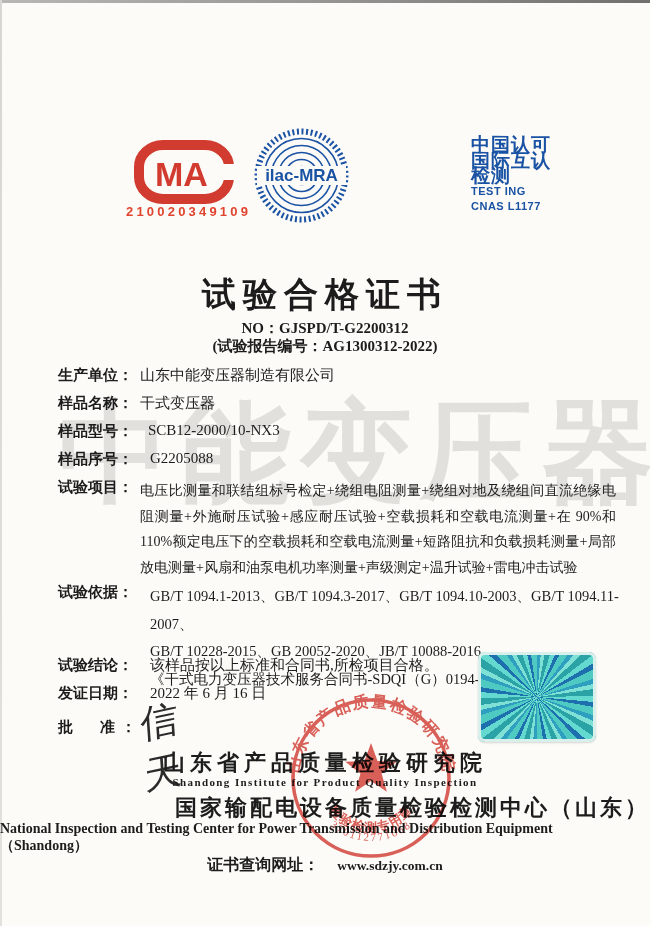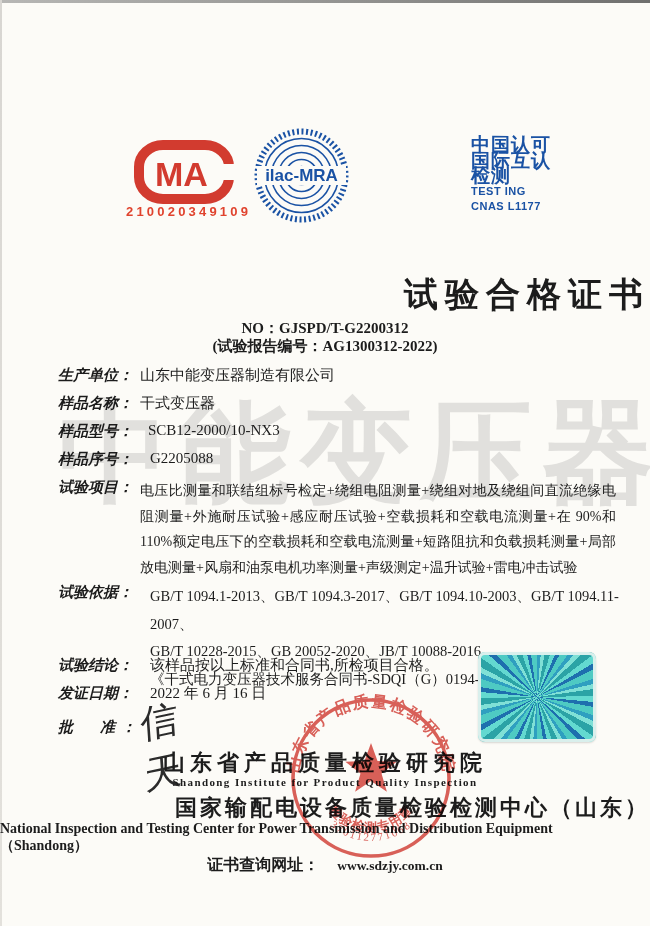--- a/index.html
+++ b/index.html
@@ -25,30 +25,30 @@
   .accred { position:absolute; left:471px; top:11px; color:#1a52a4; line-height:15.5px; }
   .accred .cn { font-weight:bold; font-size:19px; letter-spacing:1px; }
   .accred .en { font-family:"Liberation Sans",sans-serif; font-weight:bold; font-size:11px; letter-spacing:0.5px; }
 
   
   .watermark { position:absolute; left:58px; top:378px; width:560px;
     font-size:112px; font-weight:bold; letter-spacing:9px; white-space:nowrap;
     color:rgba(90,90,90,0.16); z-index:0; pointer-events:none; }
 
   
-  .title { position:absolute; top:272px; left:0; width:650px; text-align:right;
+  .title { position:absolute; top:272px; left:0; width:650px; text-align:center;
     font-size:34px; font-weight:bold; letter-spacing:7px; z-index:2; }
   .cert-no { position:absolute; top:319px; left:0; width:650px; text-align:center;
     font-size:15px; font-weight:bold; z-index:2; }
   .report-no { position:absolute; top:337px; left:0; width:650px; text-align:center;
     font-size:15px; font-weight:bold; z-index:2; }
 
   
   .row { position:absolute; left:58px; z-index:2; font-size:15px; }
-  .row .lab { font-weight:bold; display:inline-block;font-style:italic; }
+  .row .lab { font-weight:bold; display:inline-block; }
   .row .val { position:absolute; left:82px; white-space:nowrap; }
   .row-items .val, .row-basis .val { position:absolute; left:82px; white-space:normal; }
   .items-text { width:476px; font-size:14px; line-height:25.5px; text-align:justify; }
   .basis-block { width:480px; font-size:14.5px; line-height:27.5px; margin-left:10px; }
   .sig { position:absolute; left:84px; top:-22px; font-size:38px; color:#2b2b2b;
     transform:rotate(-12deg) skewX(-8deg); letter-spacing:4px; }
 
   
   .f-cn1 { position:absolute; top:748px; left:0; width:650px; text-align:center;
     font-size:22px; font-weight:bold; letter-spacing:5px; z-index:2; }

